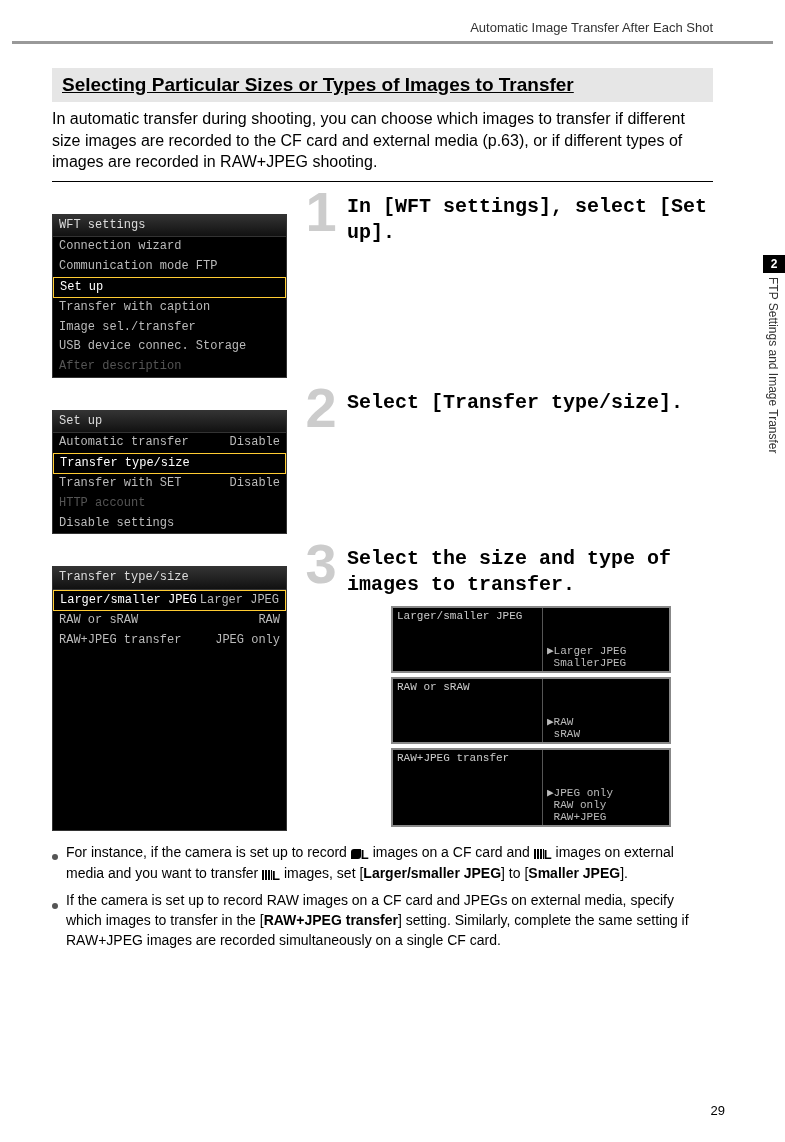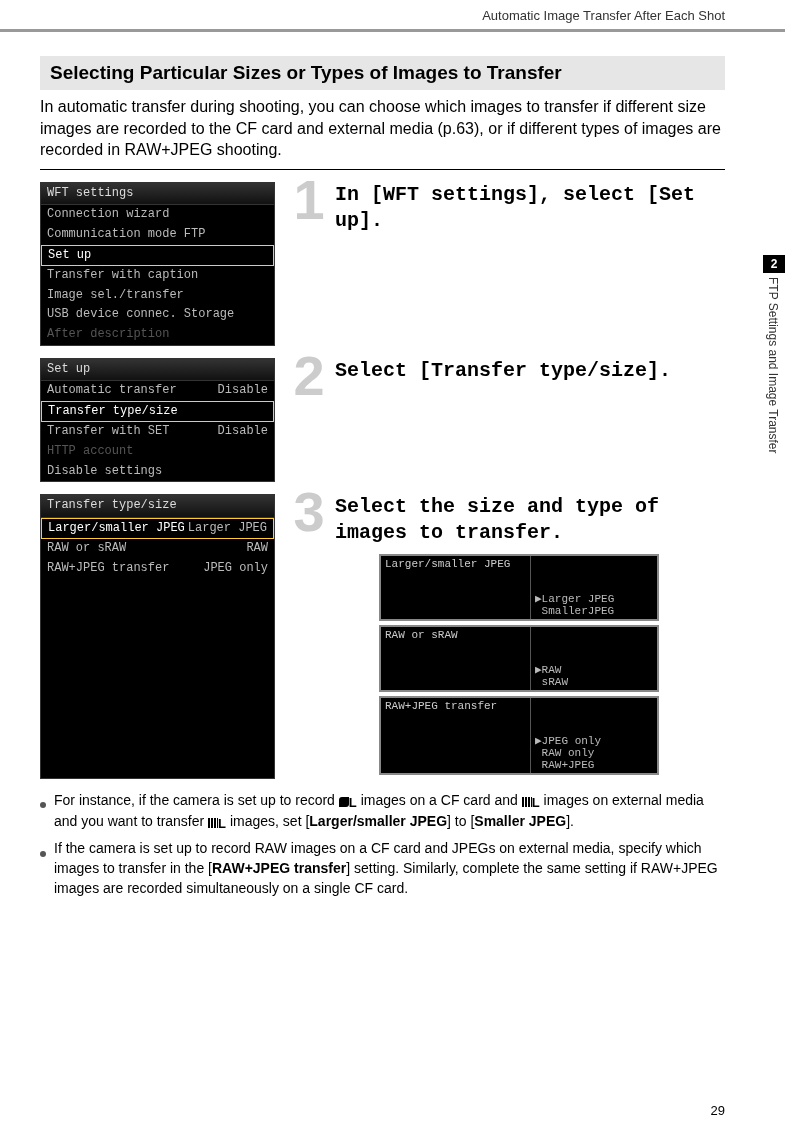--- a/index.html
+++ b/index.html
@@ -1,32 +1,32 @@
 <!DOCTYPE html>
 <html><head>
 <meta charset="utf-8">
 <style>
   * { box-sizing: border-box; margin: 0; padding: 0; }
   body { font-family: Arial, Helvetica, sans-serif; font-size: 14px; color: #000; width: 785px; background: #fff; position: relative; }
-  .page { width: 785px; height: 1142px; position: relative; padding: 0; }
+  .page { width: 785px; height: 1142px; position: relative; padding: 12px; }
   .running-head { text-align: right; font-size: 13px; color: #333; padding: 8px 60px 0 0; }
   .head-rule { height: 3px; background: #999; margin: 6px 0 0 0; }
   .content { padding: 24px 60px 0 40px; position: relative; }
-  .section-title-bg { background: #e6e6e6; padding: 6px 10px; margin-bottom: 6px; }
+  .section-title-bg { background: #e6e6e6; padding: 6px 10px; margin-bottom: 6px; text-decoration: underline; }
   .section-title { font-size: 19px; font-weight: bold; }
   .intro { font-size: 16px; line-height: 1.35; margin-bottom: 0; }
   .sep { border: 0; border-top: 1px solid #000; margin: 8px 0 12px 0; }
   .step { display: flex; gap: 14px; margin-bottom: 12px; position: relative; }
   .screenshot { width: 235px; flex: 0 0 235px; }
   .step-body { flex: 1; display: flex; gap: 6px; }
   .big-num { font-size: 56px; font-weight: bold; color: #ccc; line-height: 0.85; width: 40px; flex: 0 0 40px; text-align: center; margin-top: -6px; }
   .step-text { flex: 1; }
   .step-heading { font-size: 20px; font-weight: bold; line-height: 1.3; font-family: Liberation Mono, monospace; }
   
-  .cam { background: #000; color: #bbb; font-family: "Courier New", monospace; font-size: 12px; border: 1px solid #333; padding: 0; line-height: 1.3; }
+  .cam { background: #000; color: #bbb; font-family: "Courier New", monospace; font-size: 12px; border: 1px solid #333; padding: 0; line-height: 1.3; margin-top: 20px; }
   .cam .cam-title { background: linear-gradient(#333,#111); color: #ddd; padding: 3px 6px; font-size: 12px; border-bottom:1px solid #333;}
   .cam .cam-row { padding: 2px 6px; white-space: pre; }
   .cam .sel { border: 1px solid #ffcc33; color: #fff; }
   .cam .dim { color: #555; }
   .cam .twocol { display:flex; justify-content:space-between; padding:2px 6px; }
   .cam .twocol.sel { border: 1px solid #ffcc33; color:#fff; }
   .cam .twocol .r { color:#bbb; }
   
   .popouts { margin-top: 8px; margin-left: 44px; }
   .popouts .pop { background:#000; color:#bbb; font-family:"Courier New",monospace; font-size:11px; border:2px solid #888; margin-bottom:4px; width: 280px; }

